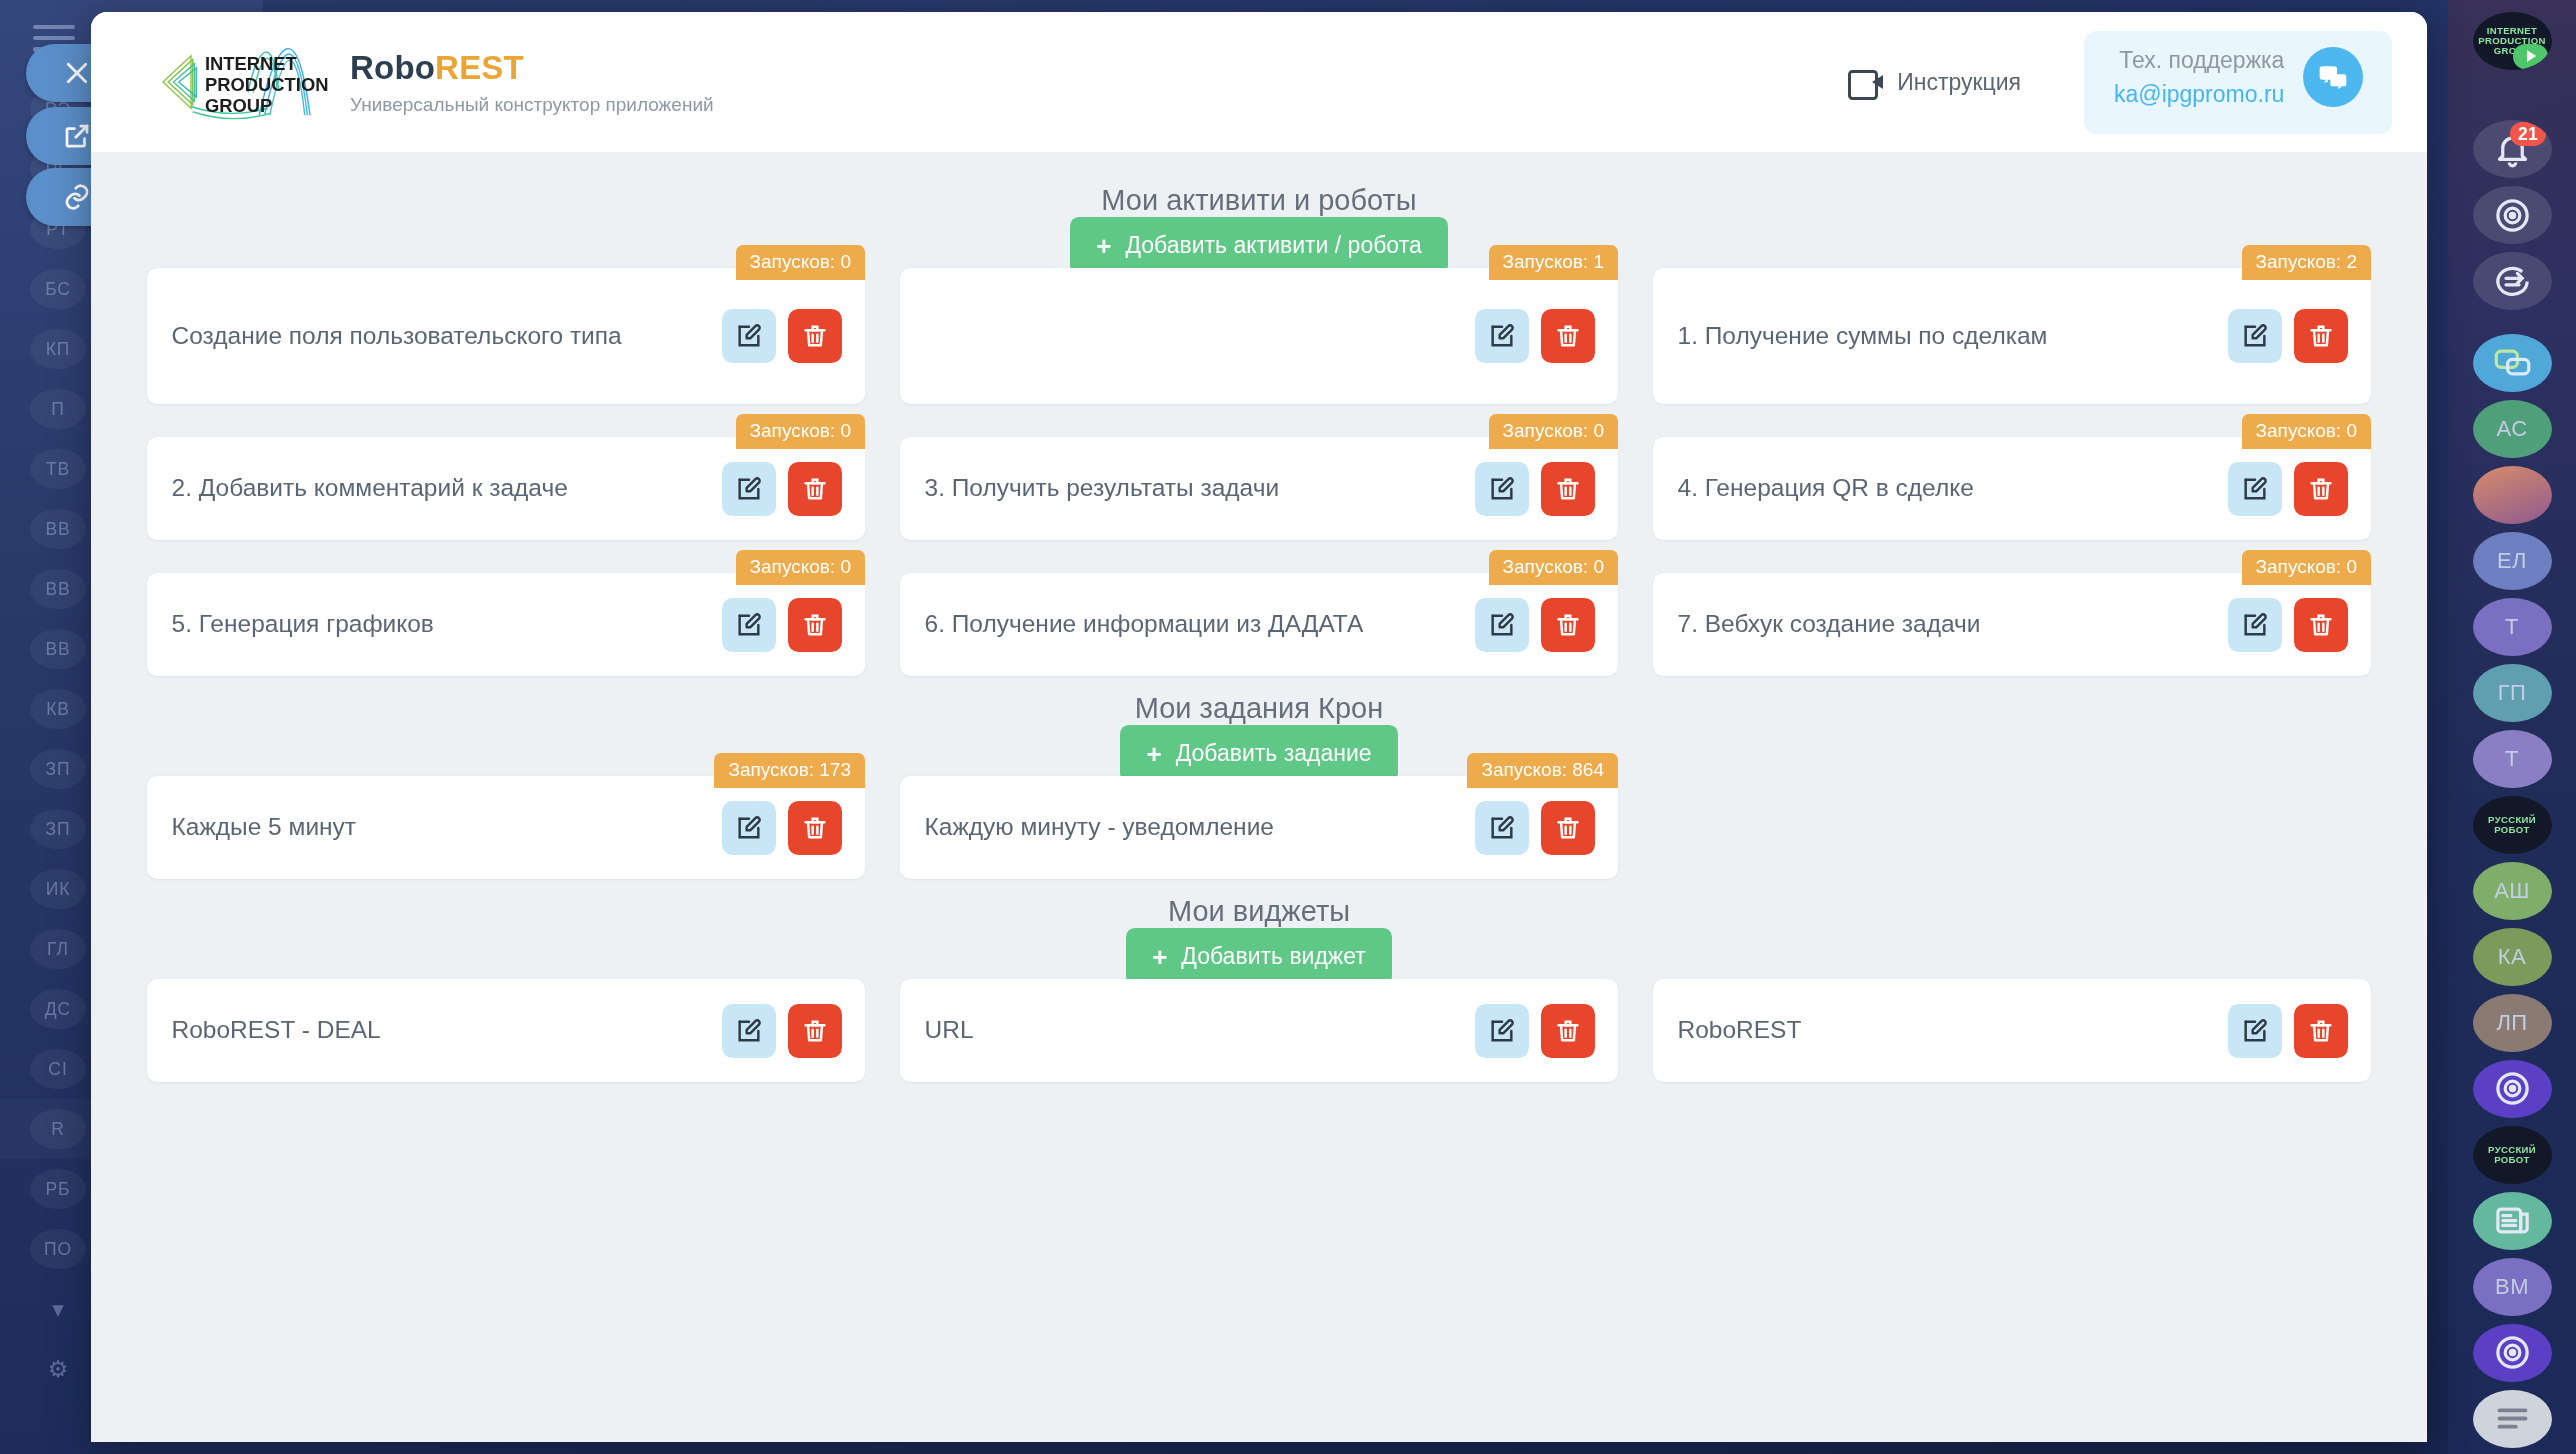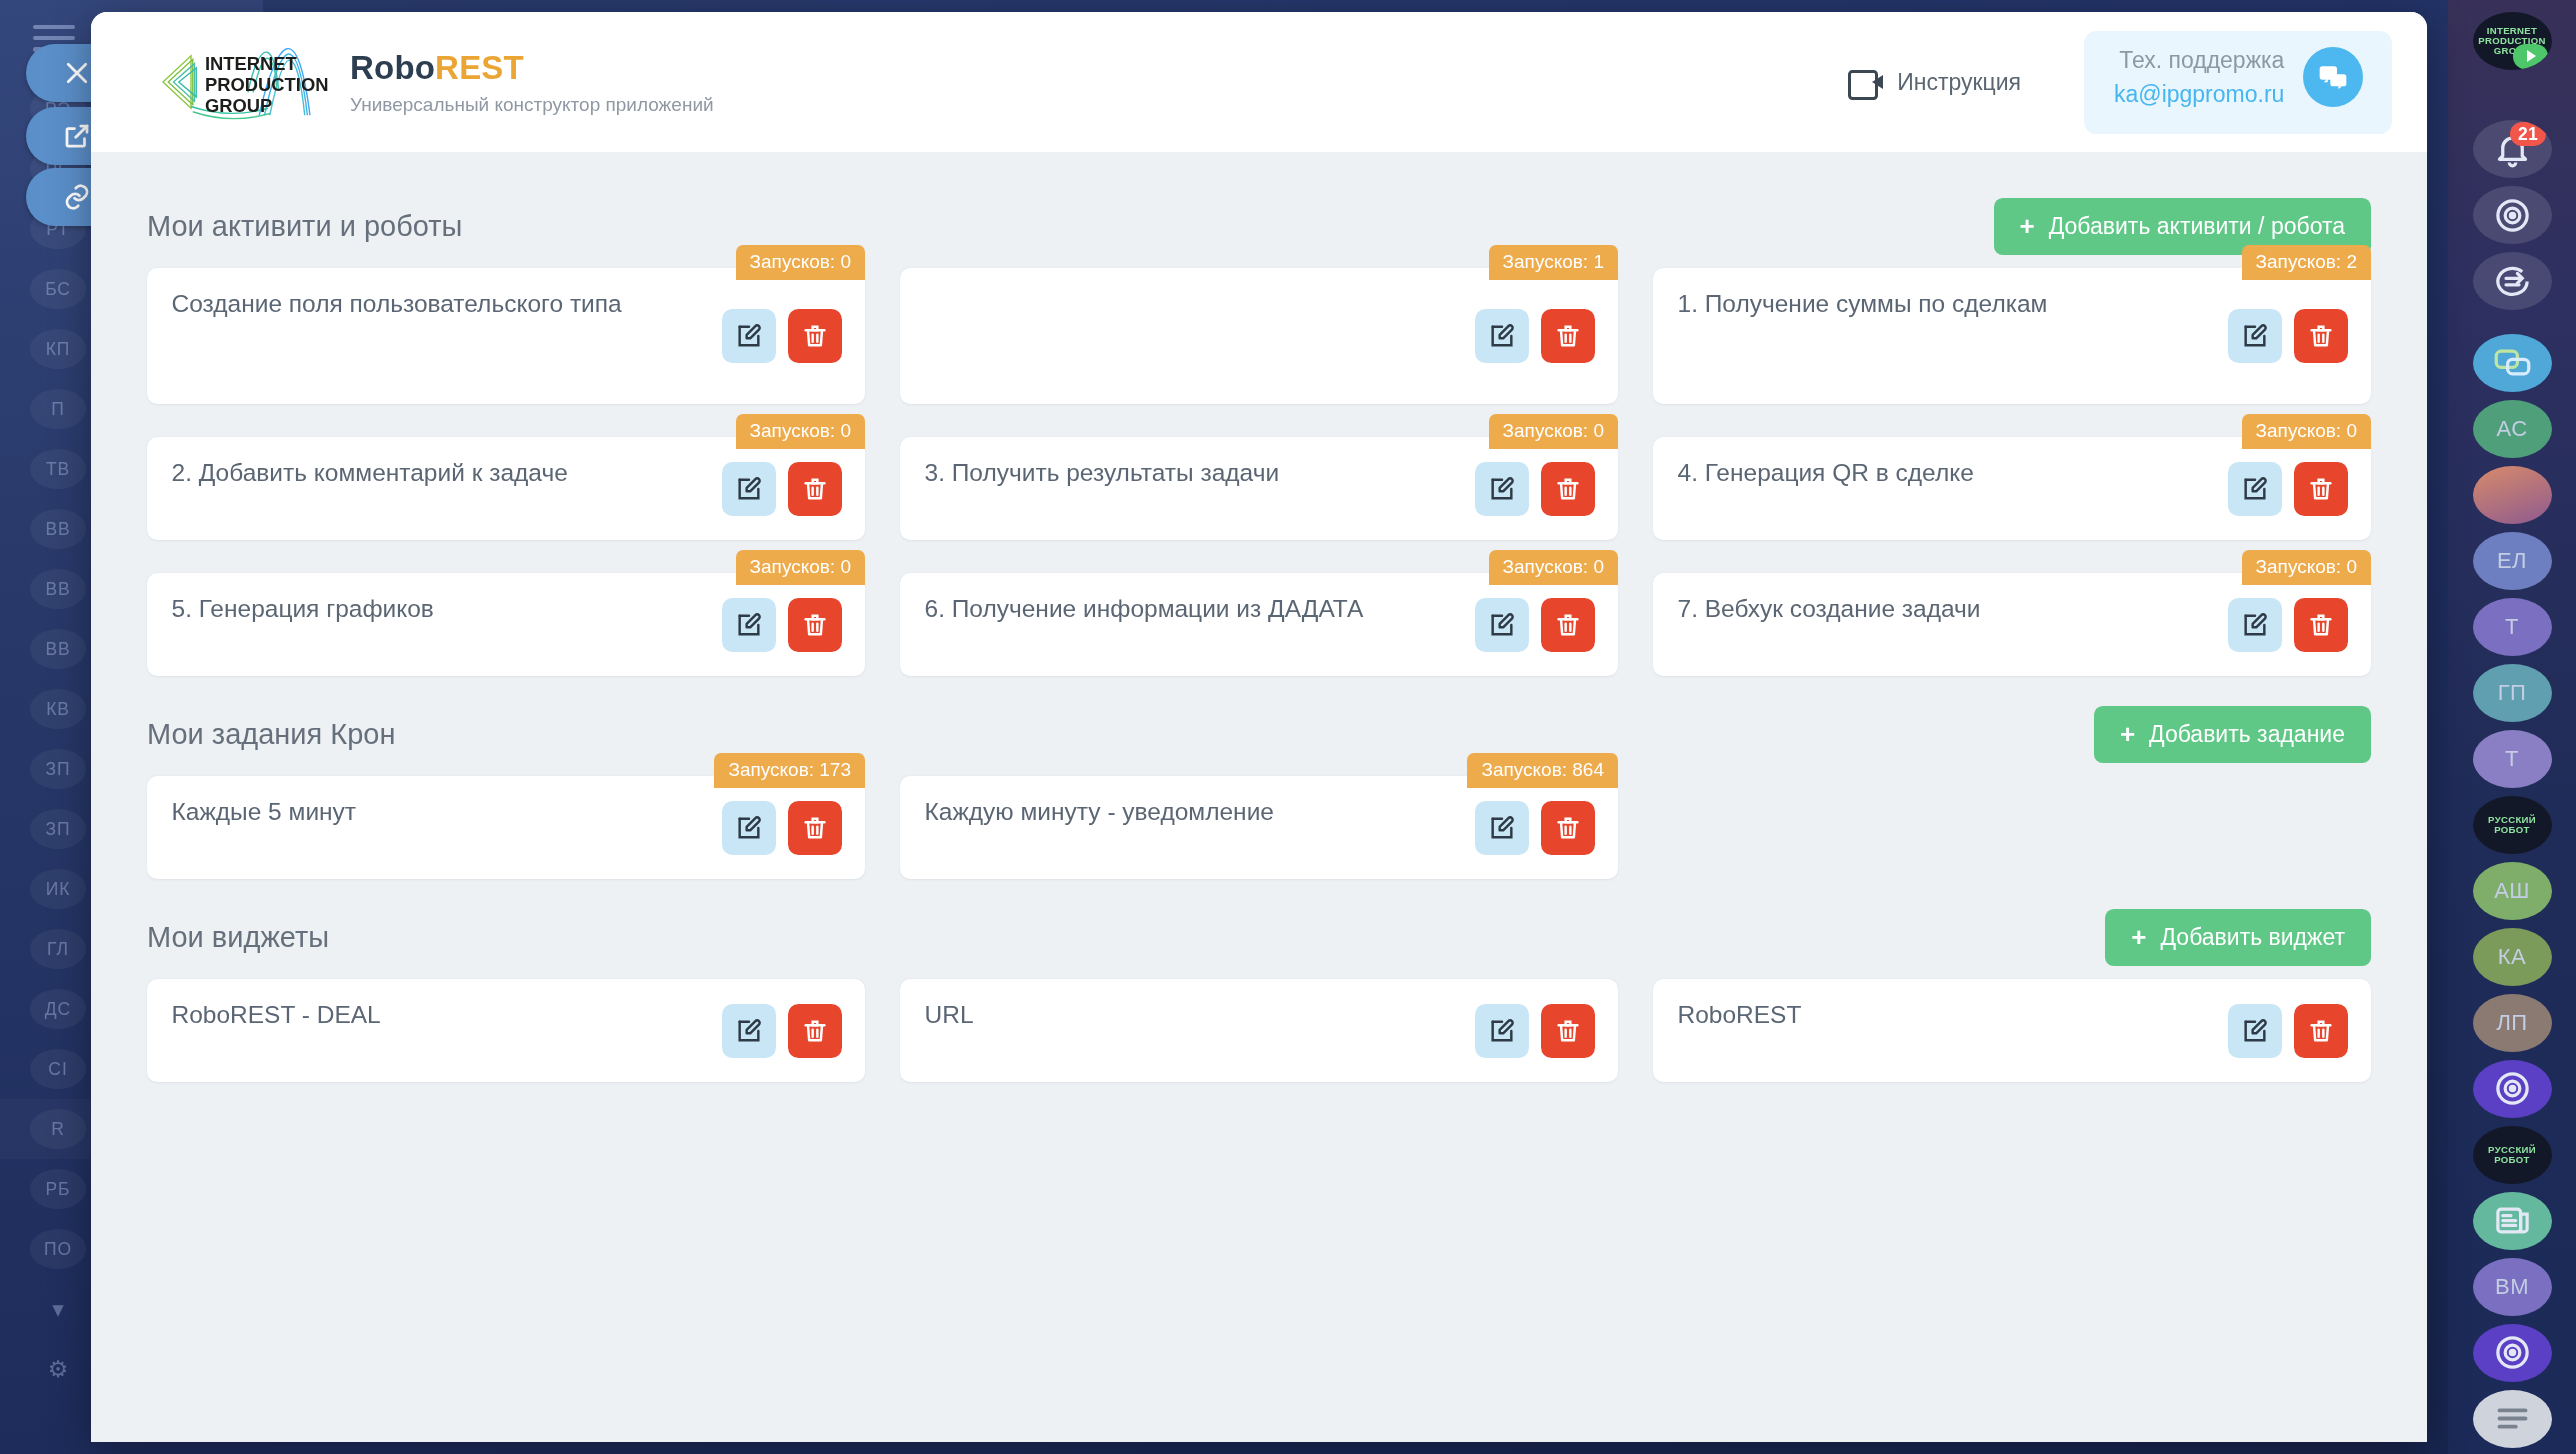--- a/index.html
+++ b/index.html
@@ -157,41 +157,42 @@
   .support-btn {
     width: 60px; height: 60px; border-radius: 50%; background: #4cb8ef;
     display: flex; align-items: center; justify-content: center; flex: 0 0 auto;
   }
   .support-btn svg { width: 32px; height: 32px; fill: #fff; }
 
   
   .content { padding: 32px 56px 0 56px; }
   .section { margin-bottom: 16px; }
   .section-head {
-    display: flex; align-items: center; justify-content: space-between;
+    display: flex; align-items: center; 
     height: 84px;
+    flex-direction: column;
   }
   .section-title { font-size: 29px; color: #66707c; font-weight: normal; }
   .btn-add {
     background: #5fc887; color: #fff; border: none; border-radius: 8.8px;
     font-size: 23px; padding: 15px 26px;
     display: inline-flex; align-items: center; gap: 14px;
     cursor: pointer; font-family: inherit; white-space: nowrap;
   }
   .btn-add .plus { font-size: 26px; font-weight: bold; line-height: 1; }
 
   .grid {
     display: grid; grid-template-columns: repeat(3, 1fr);
     gap: 33px 35px;
   }
   .card {
     position: relative;
     background: #fff; border-radius: 10.5px;
     min-height: 103px;
-    display: flex; 
+    display: flex; align-items: center;
     padding: 19px 175px 19px 24.5px;
     box-shadow: 0 0.9px 2.6px rgba(20,30,50,.07);
   }
   .card.tall { min-height: 136px; }
   .card-title {
     font-size: 24.5px; color: #5b6674; line-height: 1.42;
   }
   .badge {
     position: absolute; right: 0; top: -23px;
     background: #eeab4c; color: #fff;

